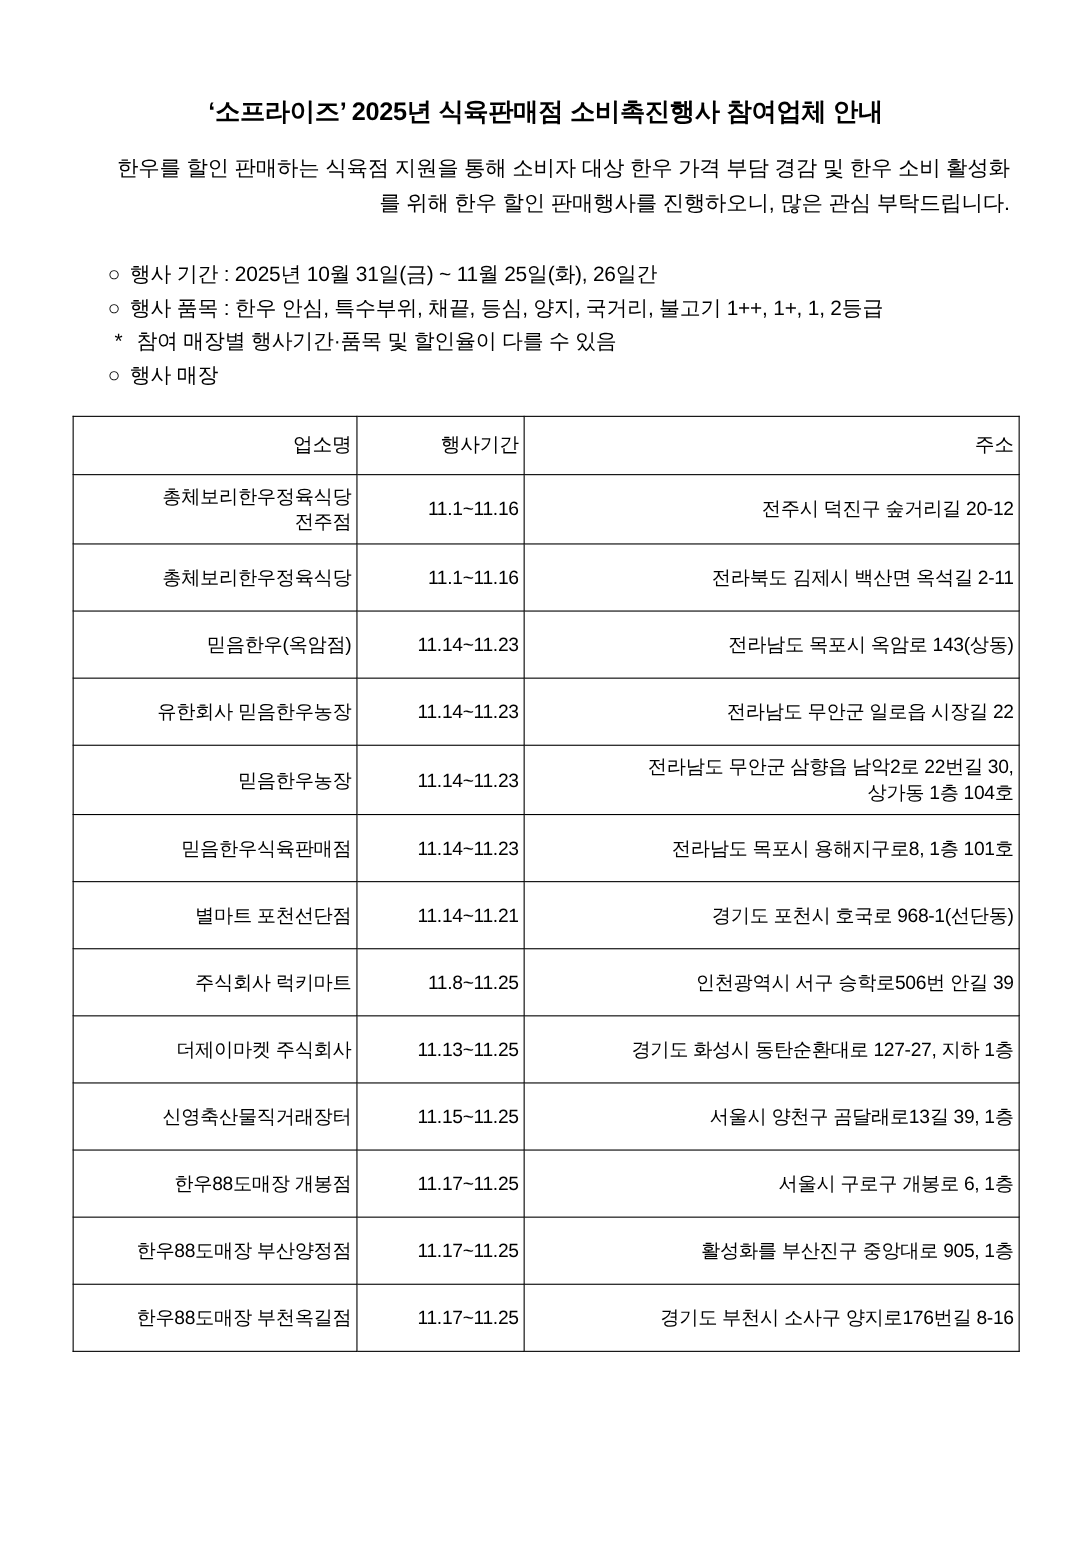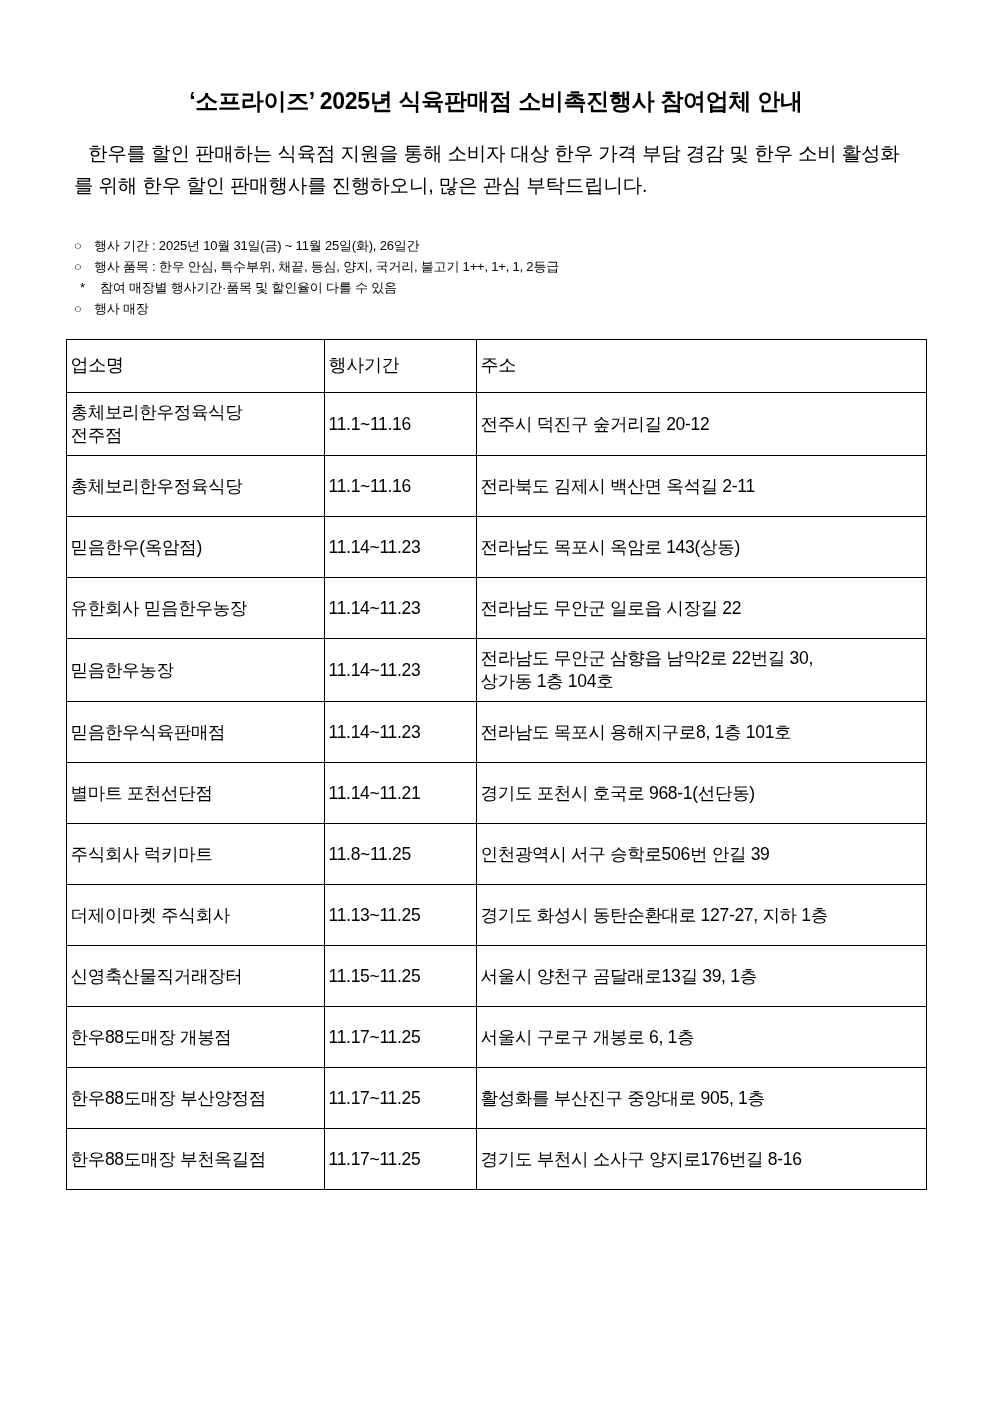--- a/index.html
+++ b/index.html
@@ -26,50 +26,52 @@
     font-weight: bold;
     letter-spacing: -0.3px;
     margin: 14px 0 0 0;
   }
   .intro {
     font-size: 19.5px;
     line-height: 1.65;
     letter-spacing: -0.2px;
     text-indent: 14px;
     padding: 0 14px 0 14px;
+    text-align: right;
   }
   .bullets {
     margin-top: 34px;
     padding-left: 14px;
   }
   .bullet-line {
-    font-size: 13px;
+    font-size: 19px;
     line-height: 1.62;
     letter-spacing: -0.2px;
     white-space: nowrap;
+    margin-left: 24px;
   }
   .bullet-line.sub {
     padding-left: 6px;
   }
   .bullet-mark {
     display: inline-block;
     width: 20px;
   }
   table.venues {
     margin-top: 20px;
     border-collapse: collapse;
     width: 860px;
     margin-left: auto;
     margin-right: auto;
     table-layout: fixed;
   }
   table.venues th,
   table.venues td {
     border: 1px solid #000000;
-    text-align: left;
+    text-align: right;
     vertical-align: middle;
     font-size: 17.5px;
     letter-spacing: -0.3px;
     padding: 8px 4px;
     line-height: 1.32;
   }
   table.venues th {
     font-weight: normal;
     height: 36px;
     font-size: 18px;

